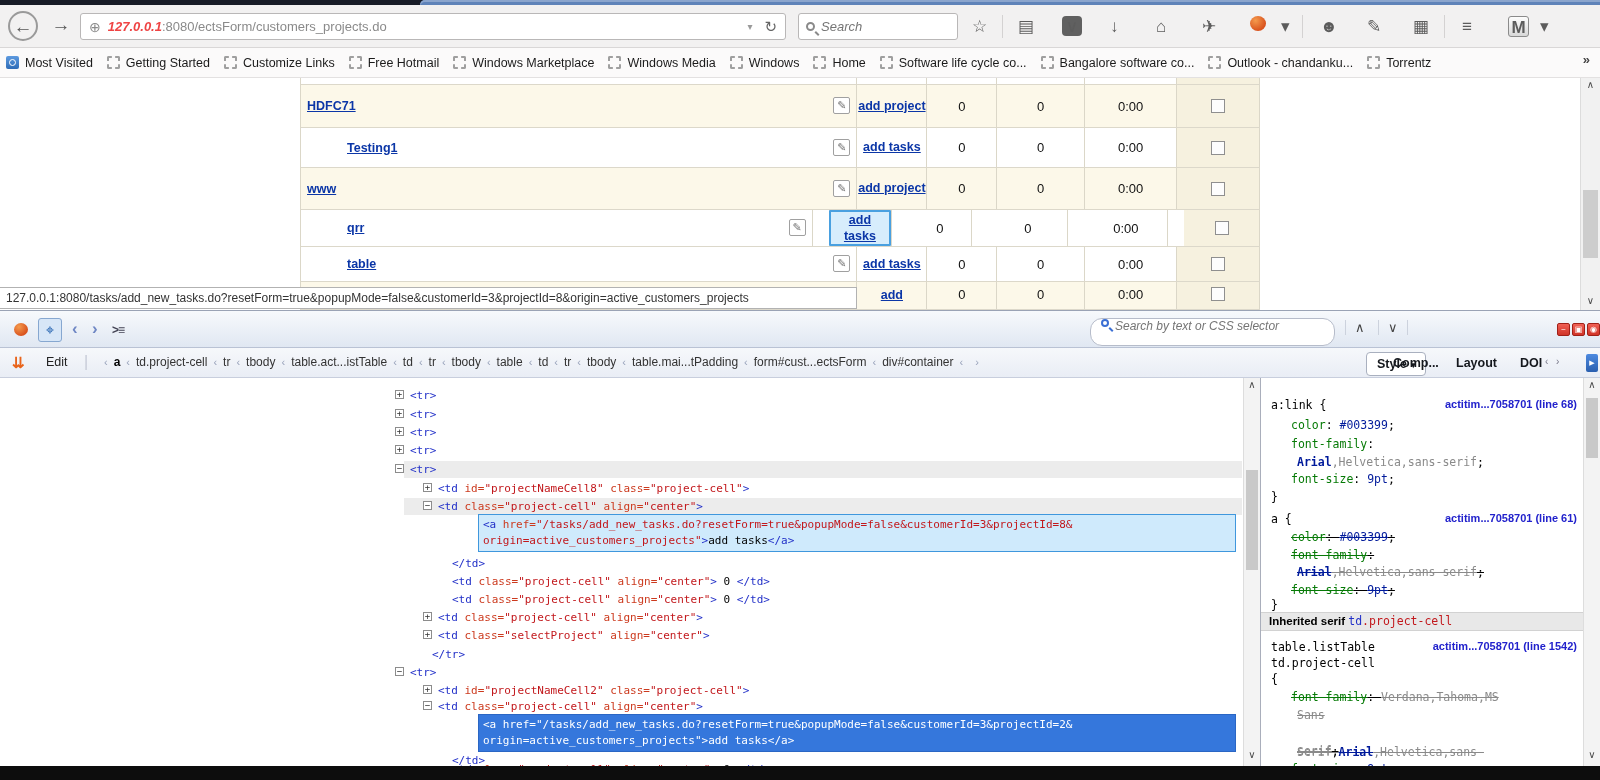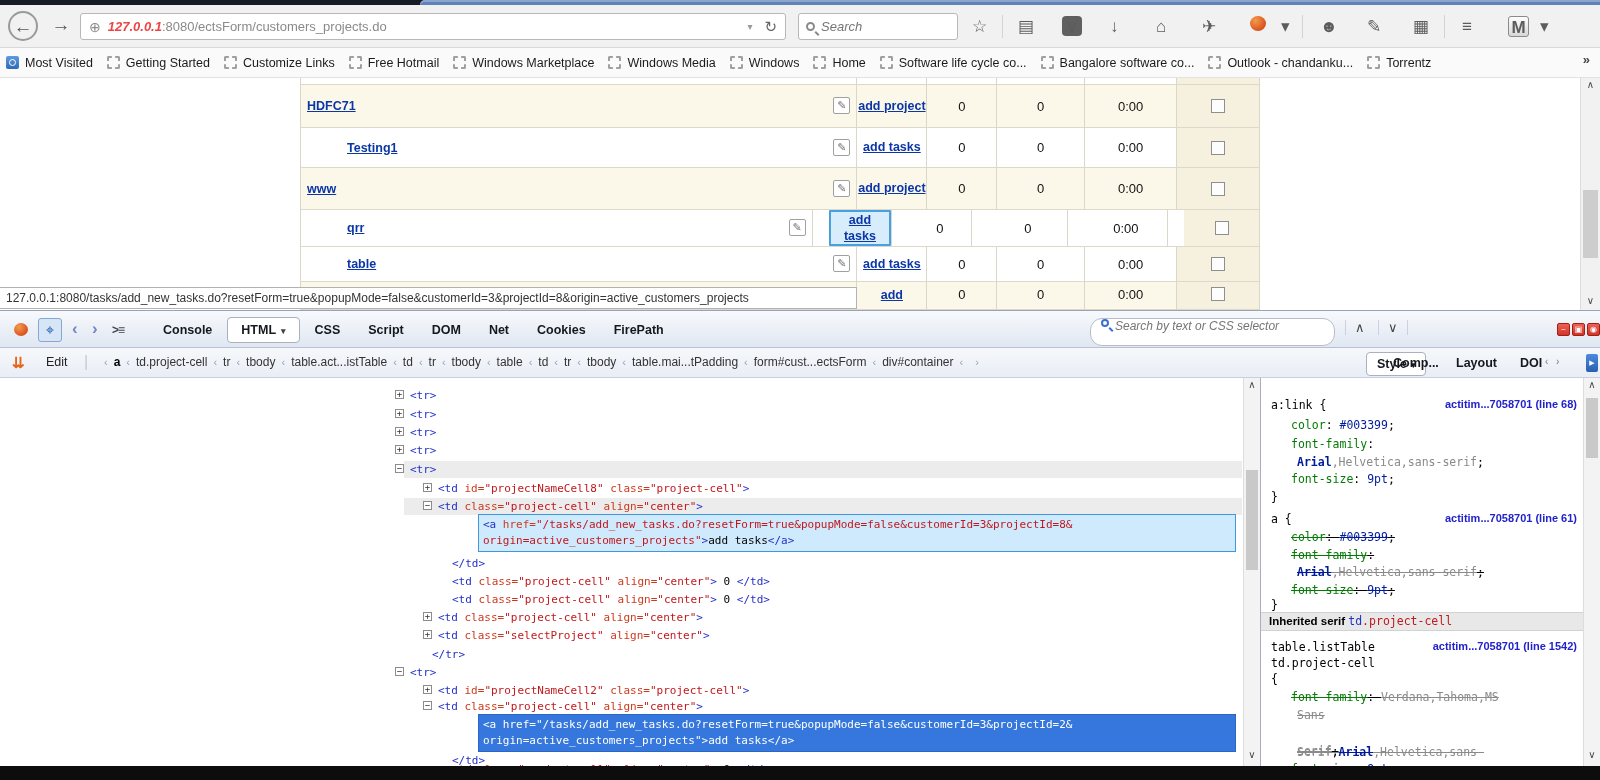--- a/index.html
+++ b/index.html
@@ -356,30 +356,20 @@
   </div>
   <div id="statusbar">127.0.0.1:8080/tasks/add_new_tasks.do?resetForm=true&amp;popupMode=false&amp;customerId=3&amp;projectId=8&amp;origin=active_customers_projects</div>
 </div>
 
 <div id="fb-toolbar" class="abs">
   <div class="bug"></div>
   <div id="inspect-btn">⌖</div>
   <span class="fbnav" style="left:72px">‹</span>
   <span class="fbnav" style="left:92px">›</span>
   <span id="fb-cli">&gt;≡</span>
-  <div id="fb-tabs">
-      <div class="fbtab">Console</div>
-      <div class="fbtab active">HTML<span class="caret">▾</span></div>
-      <div class="fbtab">CSS</div>
-      <div class="fbtab">Script</div>
-      <div class="fbtab">DOM</div>
-      <div class="fbtab">Net</div>
-      <div class="fbtab">Cookies</div>
-      <div class="fbtab">FirePath</div>
-    </div>
   <div id="fb-search">
     <span class="magblue"></span>
     <input placeholder="Search by text or CSS selector" style="">
   </div>
   <span class="updown" style="left:1345px">∧</span>
   <span class="updown" style="left:1378px;border-right:1px solid #ccd2dd">∨</span>
   <div id="fb-winbtns">
       <span style="left: 1557px;">−</span>
       <span style="left: 1572px;">▣</span>
       <span style="left: 1587px;">◉</span>

